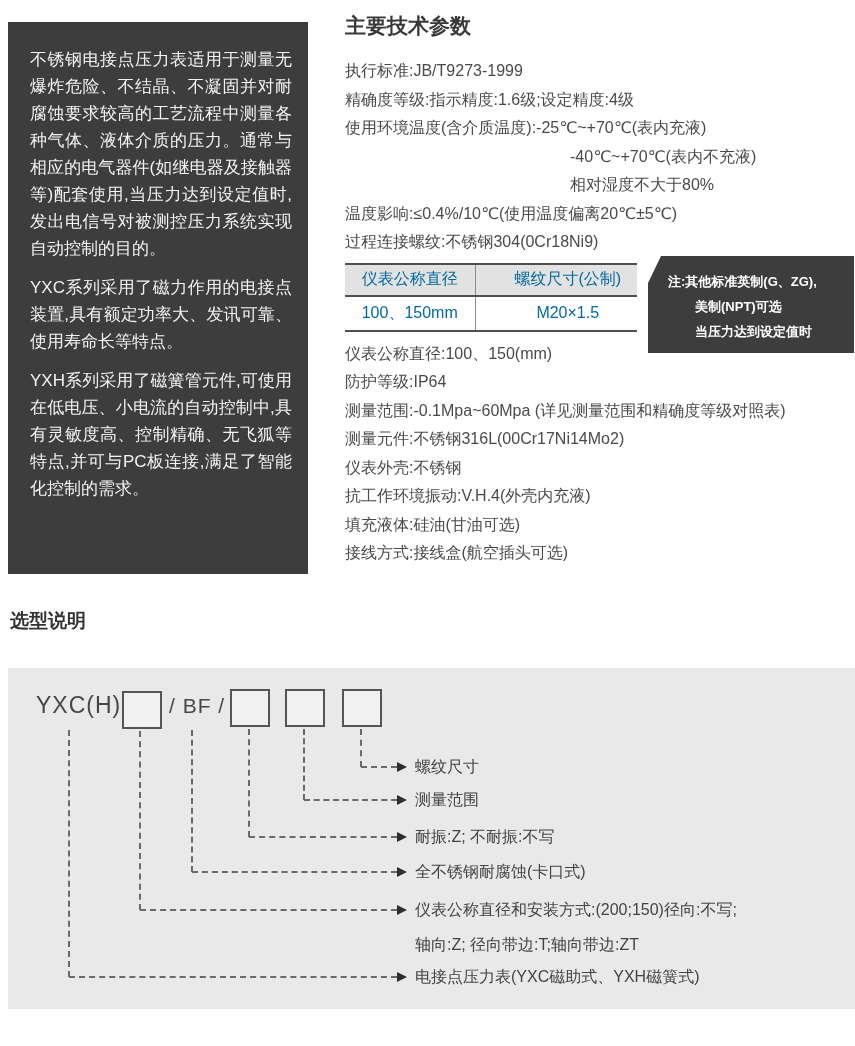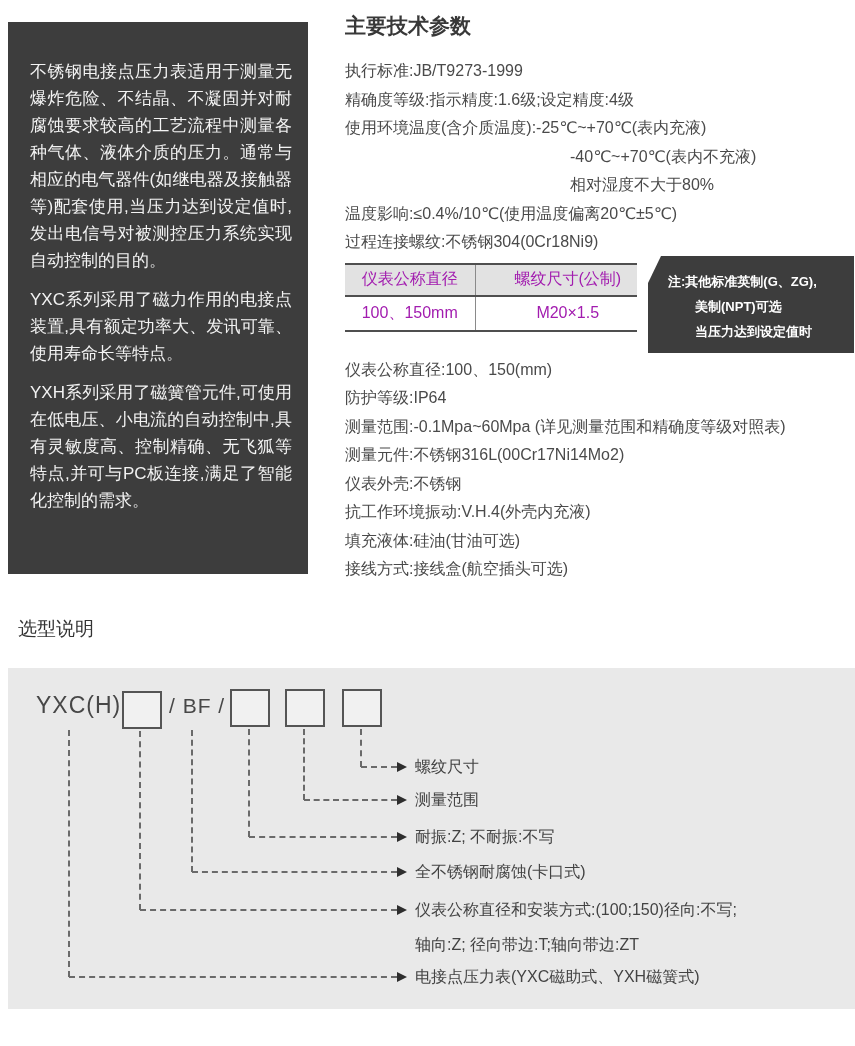--- a/index.html
+++ b/index.html
@@ -7,38 +7,38 @@
     width:855px;height:1046px;background:#ffffff;position:relative;
     font-family:"Liberation Sans","DejaVu Sans",sans-serif;
     -webkit-font-smoothing:antialiased;
   }
   .page{position:absolute;inset:0;}
 
   
   .intro-box{
     position:absolute;left:8px;top:22px;width:300px;height:552px;
     background:#3d3d3d;color:#f3f3f3;box-sizing:border-box;
-    padding:36px 16px 0 22px;font-size:17px;line-height:27px;
+    padding:24px 16px 0 22px;font-size:17px;line-height:27px;
     text-align:justify;
   }
   .intro-box p{margin:0 0 12px 0;}
 
   
   .specs{position:absolute;left:345px;top:13px;width:508px;color:#4a4a4a;}
   .specs-title{
     margin:0 0 18px 0;font-size:21px;line-height:26px;font-weight:bold;color:#383838;
   }
   .spec-line{font-size:16px;line-height:28.5px;white-space:nowrap;}
   .spec-line.indent-a{padding-left:225px;}
   .spec-line.indent-b{padding-left:137px;}
 
   table.spec-table{
-    border-collapse:collapse;width:292px;margin:6px 0 24px 0;
+    border-collapse:collapse;width:292px;margin:6px 0 8px 0;
     border-top:2px solid #4f4f4f;border-bottom:2px solid #4f4f4f;
-    font-size:16px;color:#a21caf;text-align:center;
+    font-size:16px;color:#0369a1;text-align:center;
   }
   table.spec-table th{
     background:#e2e2e2;border-bottom:2px solid #4f4f4f;
     height:28px;font-weight:normal;
   }
   table.spec-table td{height:31px;}
   table.spec-table th + th, table.spec-table td + td{border-left:1px solid #8a8a8a;padding-left:24px;}
   table.spec-table col.c1{width:130px;}
   table.spec-table col.c2{width:162px;}
 
@@ -47,22 +47,22 @@
     position:absolute;left:648px;top:256px;width:206px;height:97px;
     background:#3d3d3d;color:#ffffff;box-sizing:border-box;
     clip-path:polygon(13px 0, 100% 0, 100% 100%, 0 100%, 0 27px);
     padding:13px 0 0 20px;font-size:13px;font-weight:bold;line-height:25px;
     white-space:nowrap;
   }
   .note-line.indented{padding-left:27px;}
 
   
   .selection-title{
-    position:absolute;left:10px;top:608px;margin:8px;
-    font-size:19px;font-weight:normal;color:#333333;
+    position:absolute;left:10px;top:608px;margin:0;
+    font-size:19px;font-weight:bold;color:#333333;
   }
   .diagram{
     position:absolute;left:8px;top:668px;width:838px;height:341px;
     background:#e9e9e9;
     padding-left:16px;
   }
   .model-prefix{
     position:absolute;left:28px;top:24px;font-size:23px;color:#474747;letter-spacing:1px;
   }
   .model-sep{
@@ -203,18 +203,18 @@
     <div class="arrow a1"></div>
     <div class="arrow a2"></div>
     <div class="arrow a3"></div>
     <div class="arrow a4"></div>
     <div class="arrow a5"></div>
 
     <div class="diagram-label l0">螺纹尺寸</div>
     <div class="diagram-label l1">测量范围</div>
     <div class="diagram-label l2">耐振:Z; 不耐振:不写</div>
     <div class="diagram-label l3">全不锈钢耐腐蚀(卡口式)</div>
-    <div class="diagram-label l4a">仪表公称直径和安装方式:(100;150)径向:不写;</div>
+    <div class="diagram-label l4a">仪表公称直径和安装方式:(200;150)径向:不写;</div>
     <div class="diagram-label l4b">轴向:Z; 径向带边:T;轴向带边:ZT</div>
     <div class="diagram-label l5">电接点压力表(YXC磁助式、YXH磁簧式)</div>
   </div>
 
 </div>
 
 </body></html>

